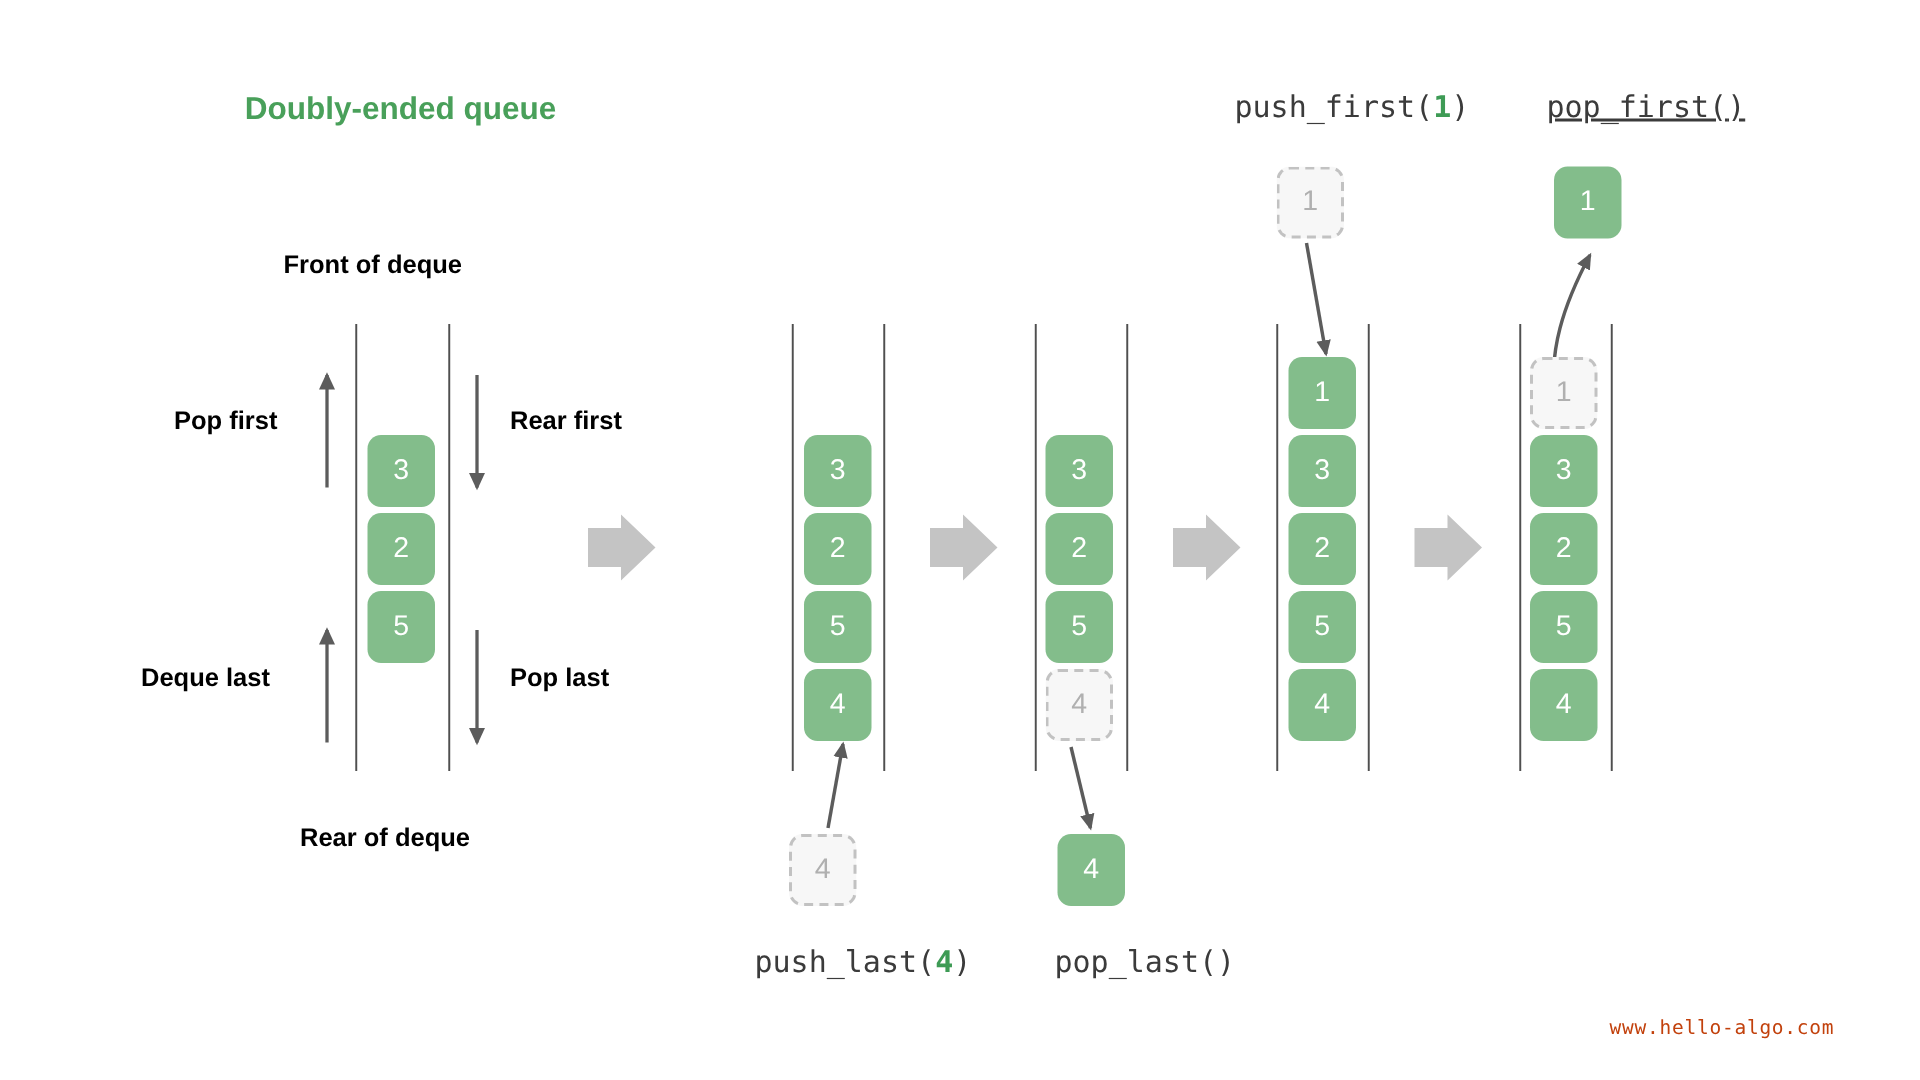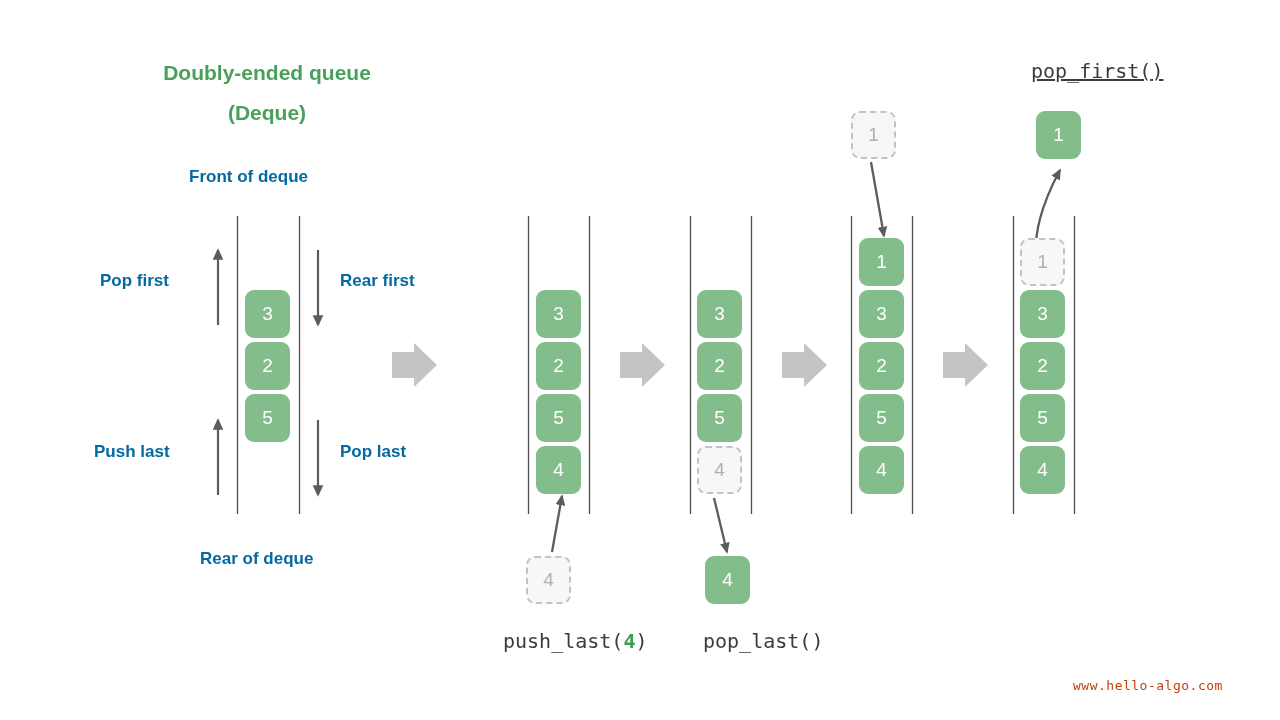--- a/index.html
+++ b/index.html
@@ -11,21 +11,21 @@
   }
   #stage{position:relative;width:1280px;height:720px;}
 
   
   .title{
     position:absolute;text-align:center;font-weight:bold;
     font-size:21px;line-height:40px;color:#49a05a;
     font-family:"Liberation Sans", sans-serif;
   }
   .bold-label{
-    position:absolute;font-weight:bold;font-size:17px;color:#0369a1;
+    position:absolute;font-weight:bold;font-size:17px;color:#000000;
     white-space:nowrap;font-family:"Liberation Sans", sans-serif;
   }
   .mono-label{
     position:absolute;font-size:20px;color:#3b3b3b;white-space:nowrap;
     font-family:"DejaVu Sans Mono", monospace;
   }
   .mono-label .arg{color:#3e9b55;font-weight:bold;}
   .watermark{
     position:absolute;font-size:13px;color:#c2410c;letter-spacing:.5px;
     font-family:"DejaVu Sans Mono", monospace;white-space:nowrap;
@@ -99,27 +99,26 @@
     <line x1="552" y1="552" x2="562" y2="496" stroke="#5c5c5c" stroke-width="2.3" marker-end="url(#ahs)"></line>
 
     <line x1="714" y1="498" x2="727" y2="552" stroke="#5c5c5c" stroke-width="2.3" marker-end="url(#ahs)"></line>
 
     <line x1="871" y1="162" x2="884" y2="236" stroke="#5c5c5c" stroke-width="2.3" marker-end="url(#ahs)"></line>
 
     <path d="M1038,272 C1030,236 1044,200 1060,170" fill="none" stroke="#5c5c5c" stroke-width="2.3" marker-end="url(#ahs)"></path>
   </svg>
 
   <div class="title" style="left:147px;top:53px;width:240px;">Doubly-ended queue</div>
-  <div class="title" style="left:147px;top:93px;width:240px;">(Deque)</div>
 
   <div class="bold-label" style="left:189px;top:167px;">Front of deque</div>
   <div class="bold-label" style="left:200px;top:549px;">Rear of deque</div>
-  <div class="bold-label" style="left:100px;top:271px;">Pop first</div>
+  <div class="bold-label" style="left:116px;top:271px;">Pop first</div>
   <div class="bold-label" style="left:340px;top:271px;">Rear first</div>
-  <div class="bold-label" style="left:94px;top:442px;">Push last</div>
+  <div class="bold-label" style="left:94px;top:442px;">Deque last</div>
   <div class="bold-label" style="left:340px;top:442px;text-align:center;">Pop last</div>
 
   <div class="cell filled" style="left:245px;top:290px;">3</div>
   <div class="cell filled" style="left:245px;top:342px;">2</div>
   <div class="cell filled" style="left:245px;top:394px;">5</div>
 
   <div class="cell filled" style="left:536px;top:290px;">3</div>
   <div class="cell filled" style="left:536px;top:342px;">2</div>
   <div class="cell filled" style="left:536px;top:394px;">5</div>
   <div class="cell filled" style="left:536px;top:446px;">4</div>
@@ -138,20 +137,21 @@
   <div class="cell filled" style="left:859px;top:394px;">5</div>
   <div class="cell filled" style="left:859px;top:446px;">4</div>
 
   <div class="cell filled" style="left:1036px;top:111px;">1</div>
   <div class="cell ghost" style="left:1020px;top:238px;">1</div>
   <div class="cell filled" style="left:1020px;top:290px;">3</div>
   <div class="cell filled" style="left:1020px;top:342px;">2</div>
   <div class="cell filled" style="left:1020px;top:394px;">5</div>
   <div class="cell filled" style="left:1020px;top:446px;">4</div>
 
+  <div class="mono-label" style="left:823px;top:59px;"><span>push_first(</span><span class="arg">1</span><span>)</span></div>
 
   <div class="mono-label" style="left:1031px;top:59px;text-decoration:underline;"><span>pop_first(</span><span class="arg"></span><span>)</span></div>
 
   <div class="mono-label" style="left:503px;top:629px;"><span>push_last(</span><span class="arg">4</span><span>)</span></div>
 
   <div class="mono-label" style="left:703px;top:629px;"><span>pop_last(</span><span class="arg"></span><span>)</span></div>
 
   <div class="watermark" style="left:1073px;top:678px;">www.hello-algo.com</div>
 
 </div>

